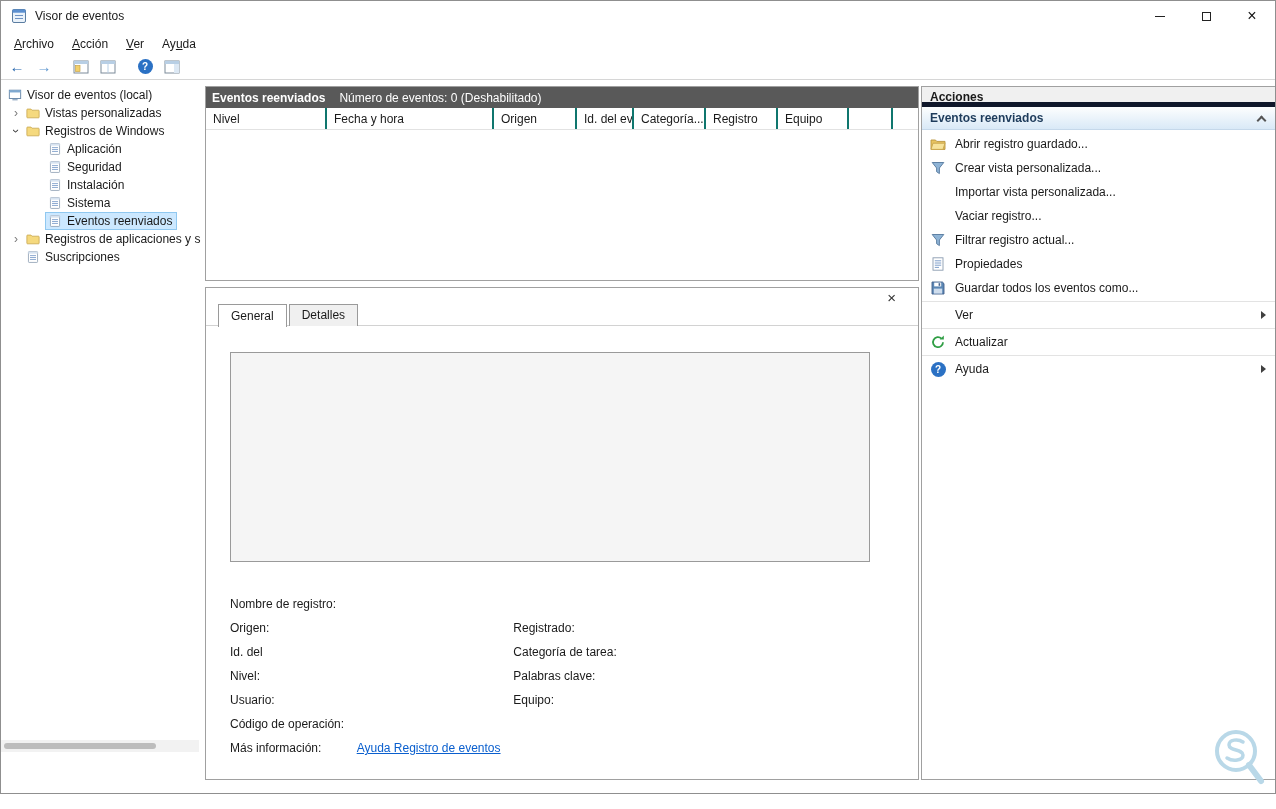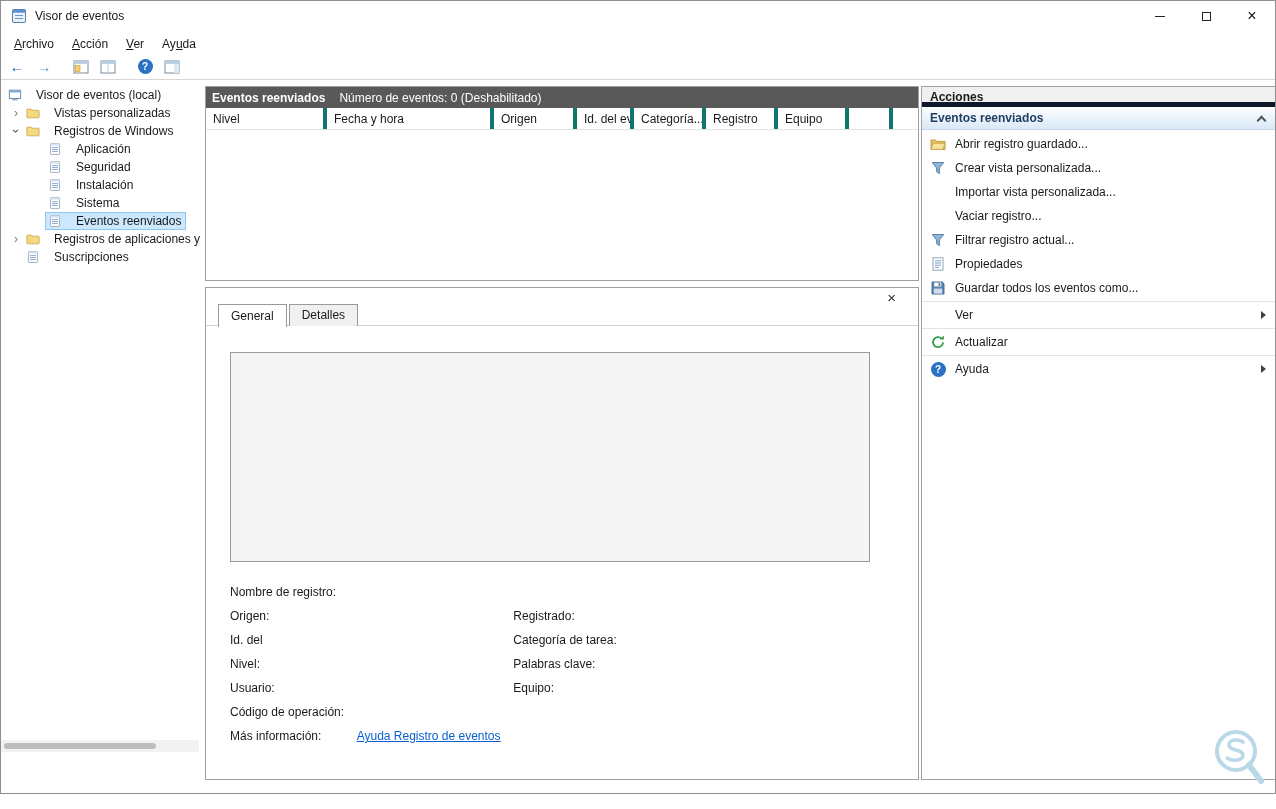--- a/index.html
+++ b/index.html
@@ -37,45 +37,45 @@
   .trow{height:18px;display:flex;align-items:center;white-space:nowrap;cursor:default}
   .chev{width:14px;flex:0 0 14px;text-align:center;color:#7a7a7a;font-size:12px;display:inline-block;line-height:1}
   .chev.expanded{transform:rotate(90deg);color:#3a3a3a}
   .l0{padding-left:4px}
   .l1{padding-left:8px}
   .l1.nochev{padding-left:22px}
   .l2{padding-left:44px}
   .rw{display:inline-flex;align-items:center;padding:1px 4px 1px 2px;border:1px solid transparent}
   .rw.sel{background:#cce8ff;border-color:#90c8f0}
   .ti{width:14px;height:14px;flex:0 0 14px}
-  .tl{margin-left:14px}
+  .tl{margin-left:5px}
   .tree-hscroll{position:absolute;left:0;bottom:28px;width:198px;height:12px;background:#f2f2f2}
   .tree-hthumb{position:absolute;left:3px;top:3px;width:152px;height:6px;background:#bdbdbd;border-radius:3px;cursor:pointer}
 
   
   .center{position:absolute;left:204px;top:6px;width:714px;height:694px}
   .list-box{height:195px;border:1px solid #a0a0a0;background:#fff;display:flex;flex-direction:column}
   .list-title{height:21px;background:#595959;color:#fff;display:flex;align-items:center;padding:0 4px;flex:0 0 21px}
   .lt-title{font-weight:bold;margin:0 14px 0 2px}
   .colhdr{height:22px;display:flex;border-bottom:1px solid #e2e2e2;flex:0 0 22px}
-  .col{border-right:4px solid #0f766e;padding:4px 0 0 7px;overflow:hidden;white-space:nowrap;cursor:default}
+  .col{border-right:2px solid #0f766e;padding:4px 0 0 7px;overflow:hidden;white-space:nowrap;cursor:default}
   .col.filler{flex:1;border-right:none}
   .c0{width:121px}.c1{width:167px}.c2{width:83px}.c3{width:57px}.c4{width:72px}.c5{width:72px}.c6{width:71px}.c7{width:44px}
   .list-body{flex:1;background:#fff}
 
   .preview-box{margin-top:6px;height:493px;border:1px solid #a0a0a0;background:#fff;position:relative}
   .pv-top{height:16px;position:relative}
   .pv-close{position:absolute;right:22px;top:2px;font-size:15px;color:#333;cursor:pointer;line-height:1}
   .tabs{display:flex;padding-left:12px;height:22px;position:relative}
   .tabs::after{content:"";position:absolute;left:0;right:0;bottom:0;height:1px;background:#d2d2d2}
   .tab{padding:3px 12px 0 12px;border:1px solid #9a9a9a;border-bottom:none;background:#f0f0f0;margin-right:2px;position:relative;z-index:1;cursor:pointer}
   .tab.active{background:#fff;z-index:2;margin-bottom:-1px;padding-top:4px}
   .pv-content{padding:14px 0 0 24px}
   .desc-box{width:640px;height:210px;border:1px solid #9a9a9a;background:#f5f5f5;margin-top:12px}
-  .fields{margin-top:18px}
+  .fields{margin-top:30px}
   .prow{height:24px;line-height:24px}
   .pl{display:inline-block;width:280px}
   .pl.narrow{width:124px}
   .plink{color:#0a5fce;text-decoration:underline;cursor:pointer}
 
   
   .actions{position:absolute;left:920px;width:355px;top:6px;height:694px;border:1px solid #a0a0a0;background:#fff;display:flex;flex-direction:column}
   .ac-title{height:20px;background:#f0f0f0;border-bottom:5px solid #0f172a;font-weight:bold;padding:3px 0 0 8px;flex:0 0 20px}
   .ac-group{height:23px;background:linear-gradient(#fdfefe,#d9e9f7);border-bottom:1px solid #c5d8ea;display:flex;align-items:center;padding:0 10px 0 8px;flex:0 0 23px;cursor:pointer}
   .ac-group-label{font-weight:bold;color:#1e3c5c}

